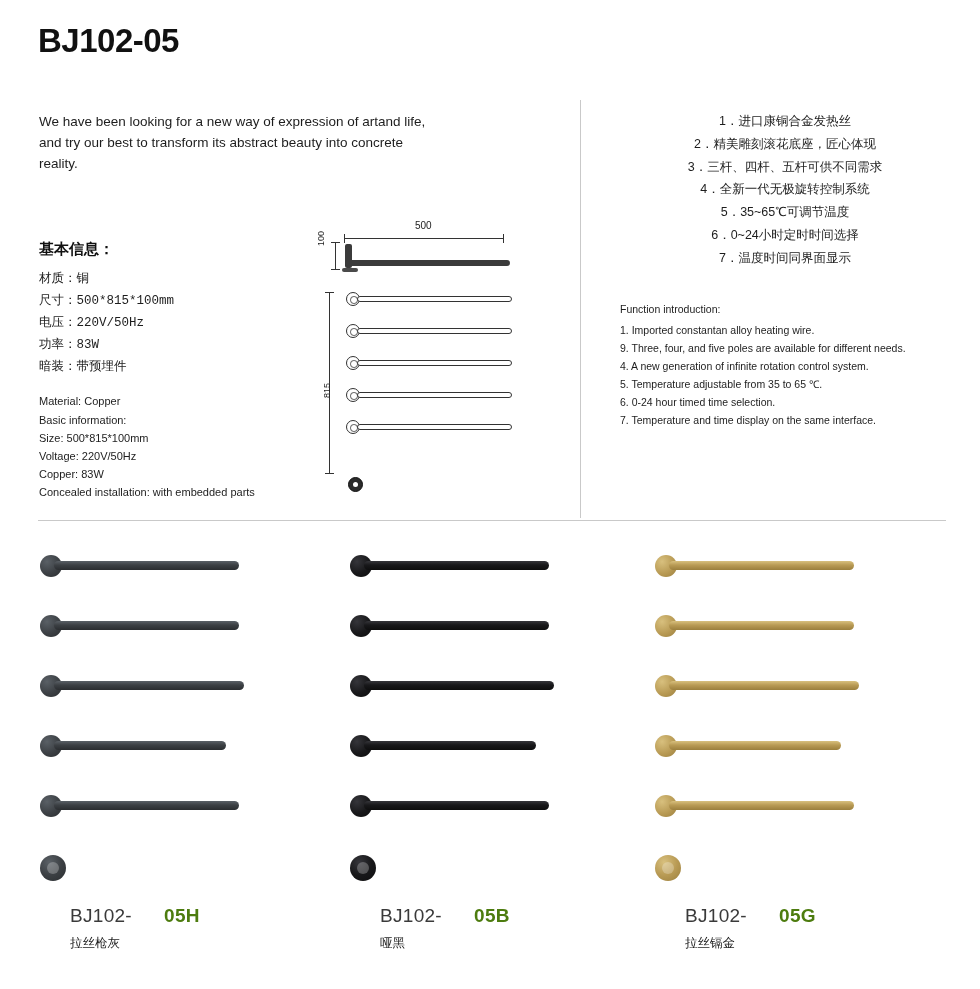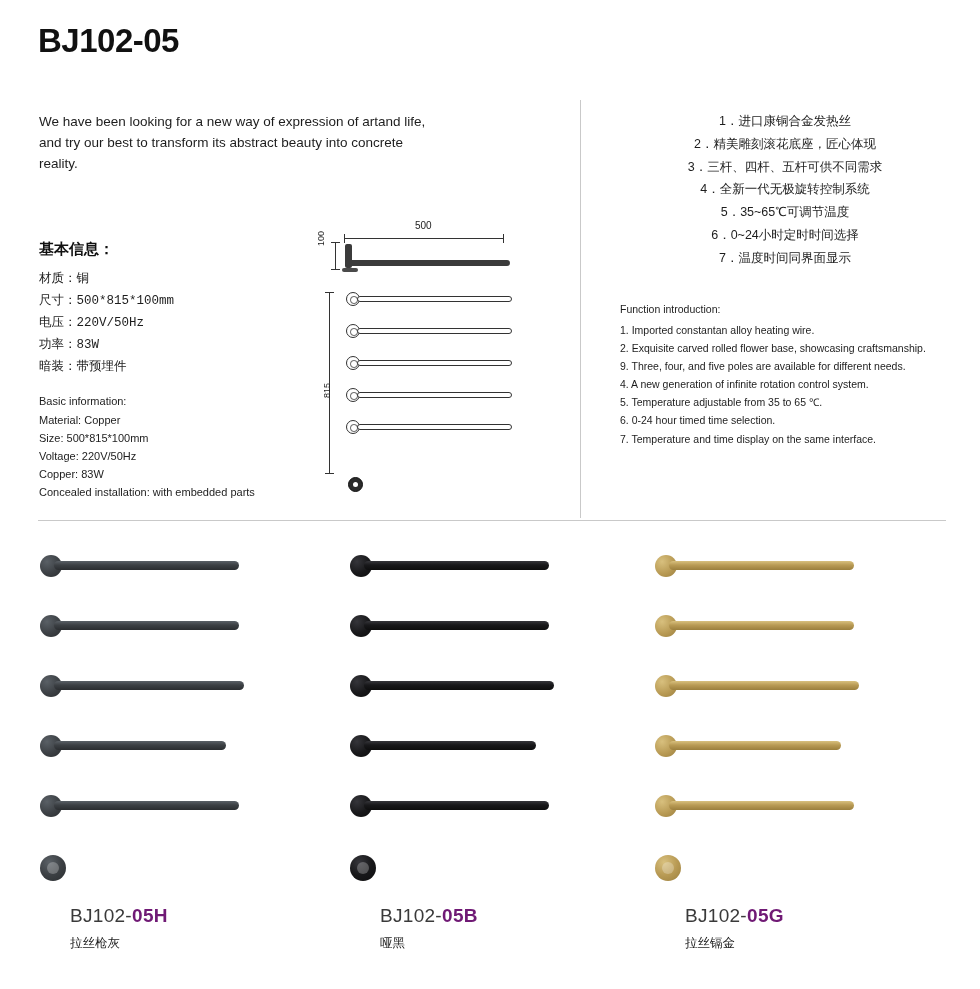--- a/index.html
+++ b/index.html
@@ -169,21 +169,21 @@
     position: absolute; left: 0; top: 0;
     width: 26px; height: 26px; border-radius: 50%;
   }
   .prod-base:after {
     content: ""; position: absolute; left: 7px; top: 7px;
     width: 12px; height: 12px; border-radius: 50%;
     background: rgba(255,255,255,0.25);
   }
 
   .label-cn-model { font-size: 19px; color: #3a3a3a; letter-spacing: 0.3px; }
-  .label-cn-model b { color: #701a75; font-weight: bold; }
+  .label-cn-model b { color: #4d7c0f; font-weight: bold; margin-left: 32px; }
   .label-finish { margin-top: 8px; font-size: 12.5px; color: #1d1d1d; }
   .labels { position: absolute; top: 350px; left: 30px; }
 </style>
 </head>
 <body>
 
 <div class="page">
 
   <div class="title">BJ102-05</div>
 
@@ -194,22 +194,22 @@
     <div class="basic-block">
       <div class="basic-title">基本信息：</div>
       <div class="basic-cn">
         <div>材质：铜</div>
         <div>尺寸：500*815*100mm</div>
         <div>电压：220V/50Hz</div>
         <div>功率：83W</div>
         <div>暗装：带预埋件</div>
       </div>
       <div class="basic-en">
+        <div>Material: Copper</div>
         <div>Basic information:</div>
-        <div>Material: Copper</div>
         <div>Size: 500*815*100mm</div>
         <div>Voltage: 220V/50Hz</div>
         <div>Copper: 83W</div>
         <div>Concealed installation: with embedded parts</div>
       </div>
     </div>
 
     <div class="drawing">
       <div class="dim-top-label">500</div>
       <div class="dim-top-line"></div>
@@ -258,21 +258,20 @@
         <div>2．精美雕刻滚花底座，匠心体现</div>
         <div>3．三杆、四杆、五杆可供不同需求</div>
         <div>4．全新一代无极旋转控制系统</div>
         <div>5．35~65℃可调节温度</div>
         <div>6．0~24小时定时时间选择</div>
         <div>7．温度时间同界面显示</div>
       </div>
       <div class="fn-en-title">Function introduction:</div>
       <div class="fn-en">
         <div>1. Imported constantan alloy heating wire.</div>
-        <div>2. Exquisite carved rolled flower base, showcasing craftsmanship.</div>
         <div>9. Three, four, and five poles are available for different needs.</div>
         <div>4. A new generation of infinite rotation control system.</div>
         <div>5. Temperature adjustable from 35 to 65 ℃.</div>
         <div>6. 0-24 hour timed time selection.</div>
         <div>7. Temperature and time display on the same interface.</div>
       </div>
     </div>
   </div>
 
   <div class="h-divider"></div>

